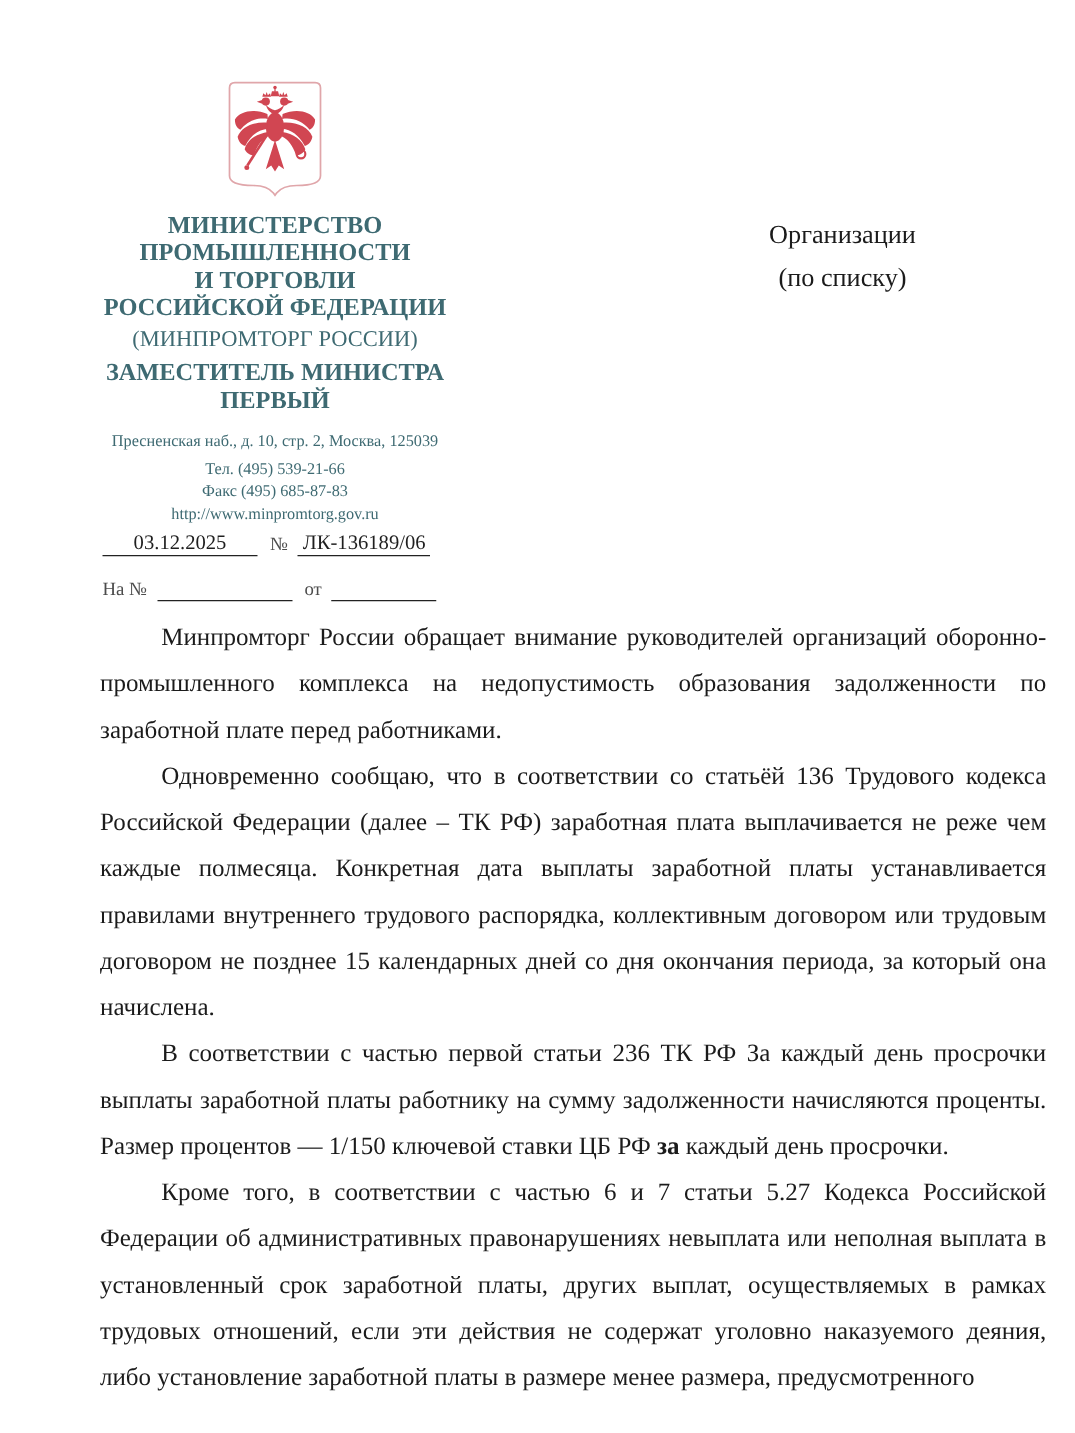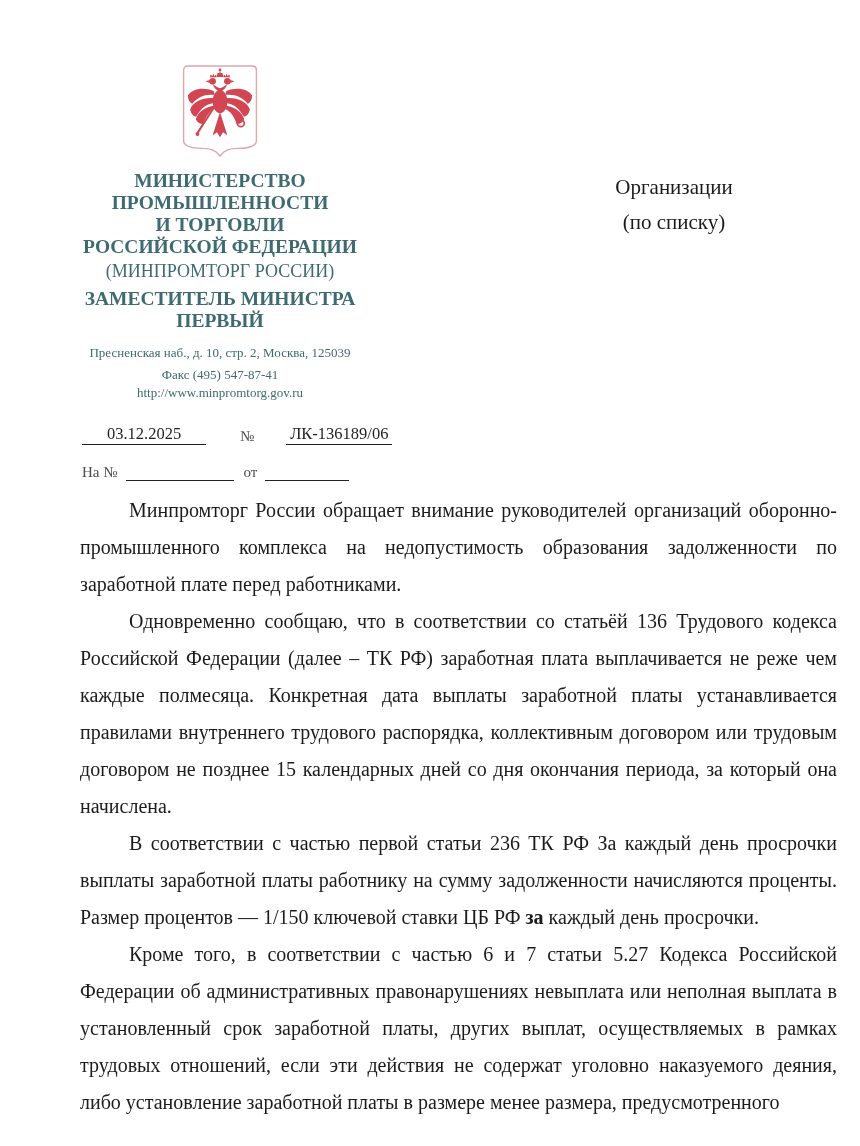--- a/index.html
+++ b/index.html
@@ -18,21 +18,21 @@
   .ministry{position:absolute;top:108px;left:0;width:100%;
     font-weight:bold;font-size:19.5px;line-height:22px;color:var(--teal);}
   .ministry-short{font-weight:normal;font-size:18px;margin-top:2px;}
   .position-title{position:absolute;top:226px;left:0;width:100%;
     font-weight:bold;font-size:19.5px;line-height:22px;color:var(--teal);}
   .contacts{position:absolute;top:282px;left:0;width:100%;
     font-size:13px;line-height:18px;color:var(--teal);}
   .contacts .addr{margin-bottom:4px;}
   
   .ref1{position:absolute;top:362px;left:12px;display:flex;align-items:flex-end;
-    font-size:16.5px;color:#1f1f1f;gap:24px;}
+    font-size:16.5px;color:#1f1f1f;}
   .ref2{position:absolute;top:398px;left:12px;display:flex;align-items:flex-end;
     font-size:15px;color:#4c4c4c;}
   .u{display:inline-block;border-bottom:1px solid #222;text-align:center;
     color:#1f1f1f;min-height:20px;}
   .u-date{width:124px;}
   .u-num{width:106px;}
   .u-blank1{width:108px;margin-left:8px;}
   .u-blank2{width:84px;margin-left:8px;}
   .nlabel{margin:0 8px 0 10px;color:#4c4c4c;font-size:15px;}
   .otlabel{margin-left:10px;}
@@ -99,21 +99,22 @@
       <div class="ministry-short">(МИНПРОМТОРГ РОССИИ)</div>
     </div>
 
     <div class="position-title">
       <div>ЗАМЕСТИТЕЛЬ МИНИСТРА</div>
       <div>ПЕРВЫЙ</div>
     </div>
 
     <div class="contacts">
       <div class="addr">Пресненская наб., д. 10, стр. 2, Москва, 125039</div>
-      <div>Факс (495) 547-87-41</div>
+      <div>Тел. (495) 539-21-66</div>
+      <div>Факс (495) 685-87-83</div>
       <div>http://www.minpromtorg.gov.ru</div>
     </div>
 
     <div class="ref1">
       <span class="u u-date">03.12.2025</span>
       <span class="nlabel">№</span>
       <span class="u u-num">ЛК-136189/06</span>
     </div>
 
     <div class="ref2">

